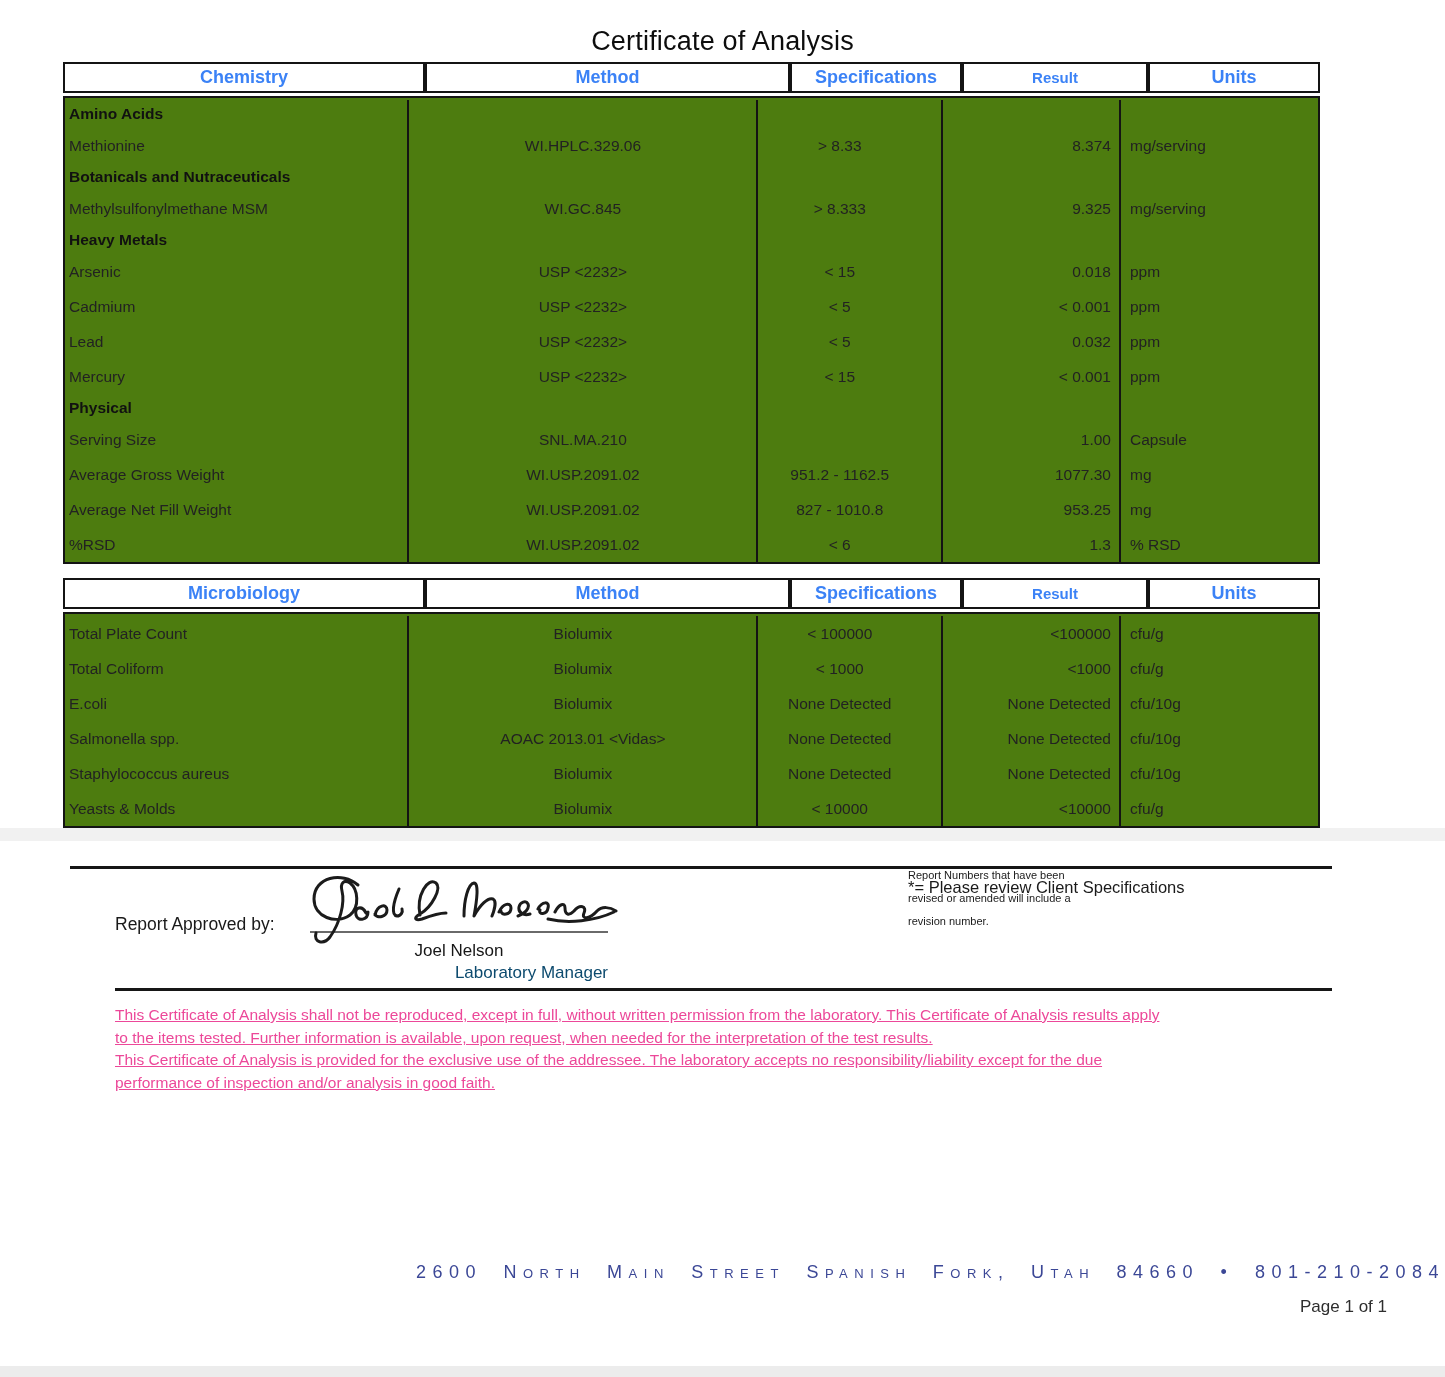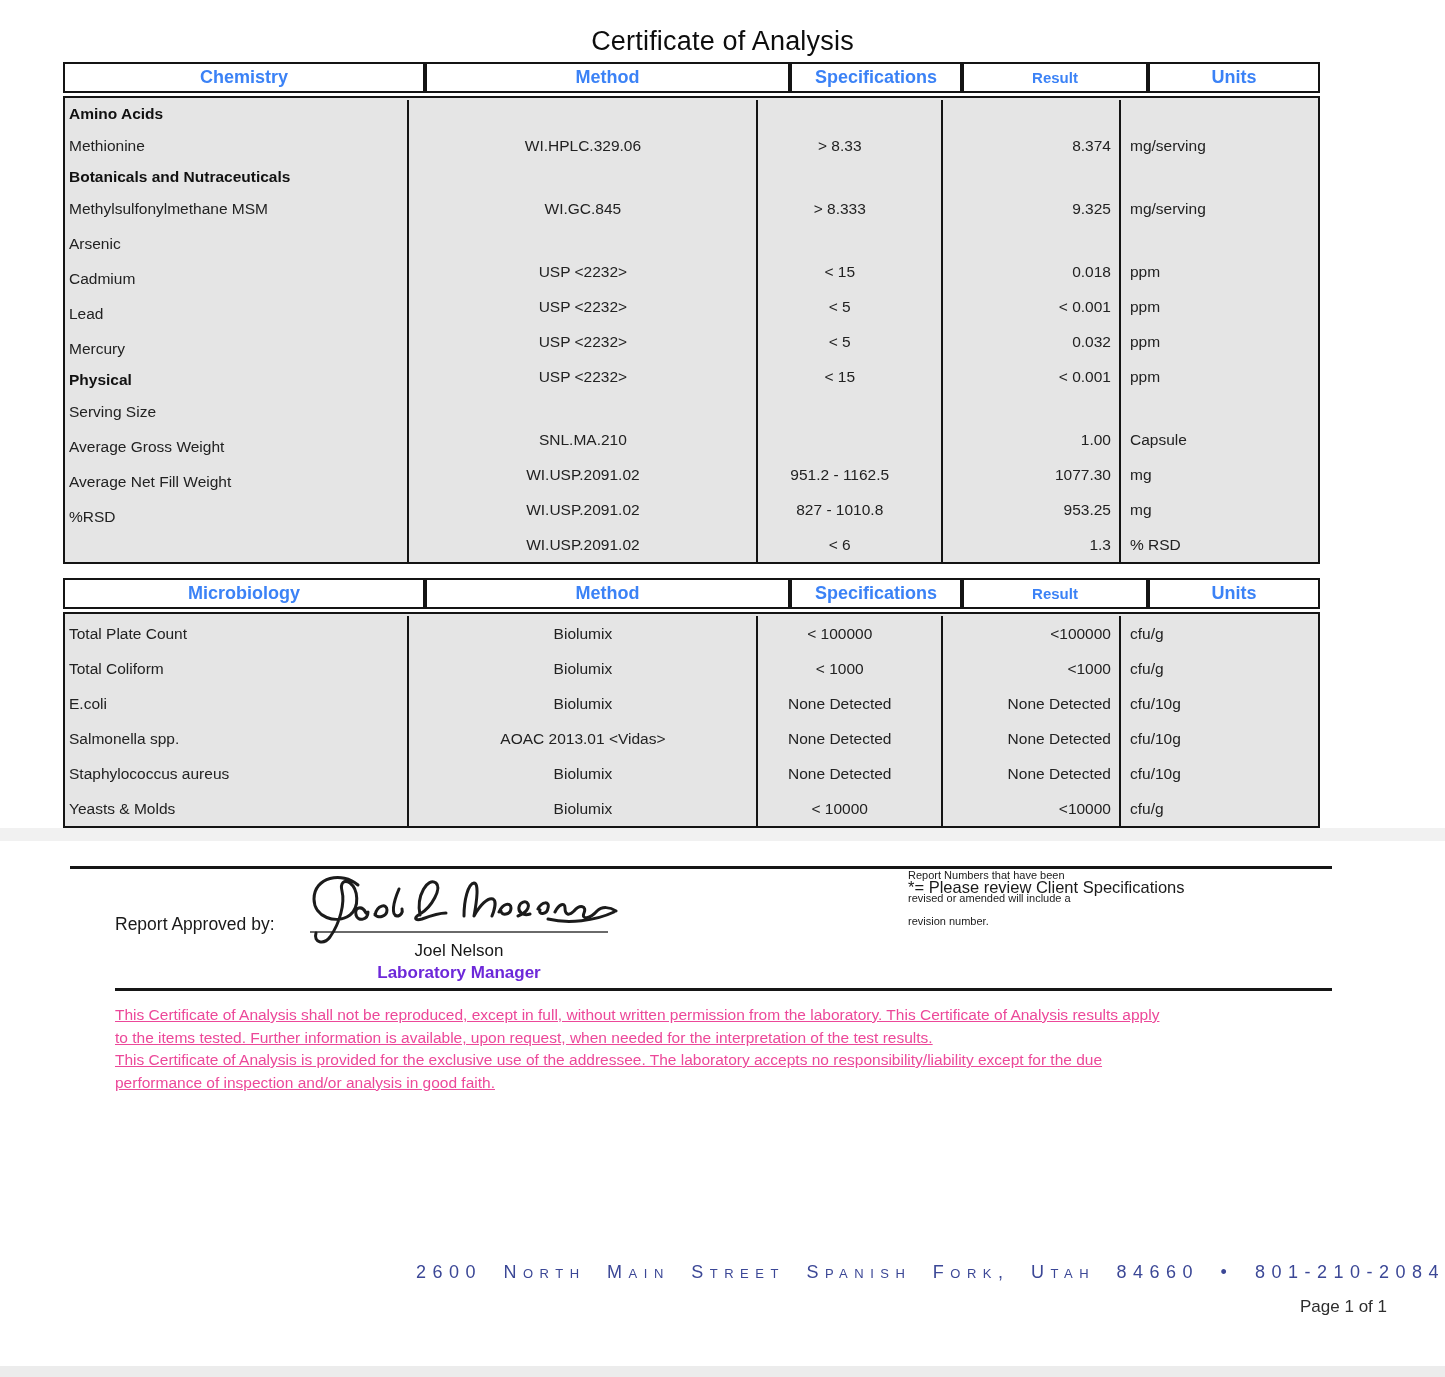--- a/index.html
+++ b/index.html
@@ -31,21 +31,21 @@
     font-weight:bold;font-size:18px;color:#3b82f6;background:#fff;
   }
   .hcell:nth-child(1){width:362px;}
   .hcell:nth-child(2){width:365px;}
   .hcell:nth-child(3){width:172px;}
   .hcell:nth-child(4){width:186px;font-size:15px;}
   .hcell:nth-child(5){width:172px;}
 
   .tbody{
     box-sizing:border-box;margin-top:3px;
-    border:2px solid #141414;display:flex;background:#e5e5e5;
+    border:2px solid #141414;display:flex;background:#4d7c0f;
     padding-top:2px;
   }
   .col{box-sizing:border-box;}
   .col.c0{width:358px;}
   .col.c1{width:365px;border-left:2px solid #141414;}
   .col.c2{width:172px;border-left:2px solid #141414;}
   .col.c3{width:186px;border-left:2px solid #141414;margin-left:20px;}
   .col.c4{width:208px;border-left:2px solid #141414;}
 
   .cell{
@@ -70,21 +70,21 @@
   }
 
   .rule1{position:absolute;left:70px;top:866px;width:1262px;height:3px;background:#161616;}
   .rule2{position:absolute;left:115px;top:988px;width:1217px;height:3px;background:#161616;}
 
   
   .approved-label{position:absolute;left:115px;top:906px;font-size:17.5px;color:#191919;margin-top:8px;}
   .sig-line{position:absolute;left:310px;top:931px;width:298px;height:1.5px;background:#6a6a6a;}
   .sig-svg{position:absolute;left:300px;top:869px;}
   .signer-name{position:absolute;left:310px;top:941px;width:298px;text-align:center;font-size:17px;color:#161616;}
-  .signer-title{position:absolute;left:310px;top:963px;width:298px;text-align:center;font-size:17px;color:#6d28d9;font-weight:bold;}
+  .signer-title{position:absolute;left:310px;top:963px;width:298px;text-align:right;font-size:17px;color:#0c4a6e;}
 
   .note-asterisk{position:absolute;left:908px;top:878px;font-size:16.5px;color:#1a1a1a;}
   .note-revision{position:absolute;left:908px;top:864px;font-size:11px;line-height:23px;color:#1a1a1a;}
 
   .disclaimer{position:absolute;left:115px;top:1004px;font-size:15.5px;line-height:22.5px;color:#ec4899;text-decoration:underline;}
 
   .footer-address{
     position:absolute;left:0;top:1262px;width:1445px;text-align:right;
     font-size:18px;color:#3b4796;
     font-variant:small-caps;letter-spacing:6.5px;word-spacing:10px;
@@ -105,20 +105,21 @@
         <div class="hcell">Specifications</div>
         <div class="hcell">Result</div>
         <div class="hcell">Units</div>
       </div>
     <div class="tbody">
         <div class="col c0">
           <div class="cell section">Amino Acids</div>
           <div class="cell item">Methionine</div>
           <div class="cell section">Botanicals and Nutraceuticals</div>
           <div class="cell item">Methylsulfonylmethane MSM</div>
+          <div class="cell section">Heavy Metals</div>
           <div class="cell item">Arsenic</div>
           <div class="cell item">Cadmium</div>
           <div class="cell item">Lead</div>
           <div class="cell item">Mercury</div>
           <div class="cell section">Physical</div>
           <div class="cell item">Serving Size</div>
           <div class="cell item">Average Gross Weight</div>
           <div class="cell item">Average Net Fill Weight</div>
           <div class="cell item">%RSD</div>
         </div>

